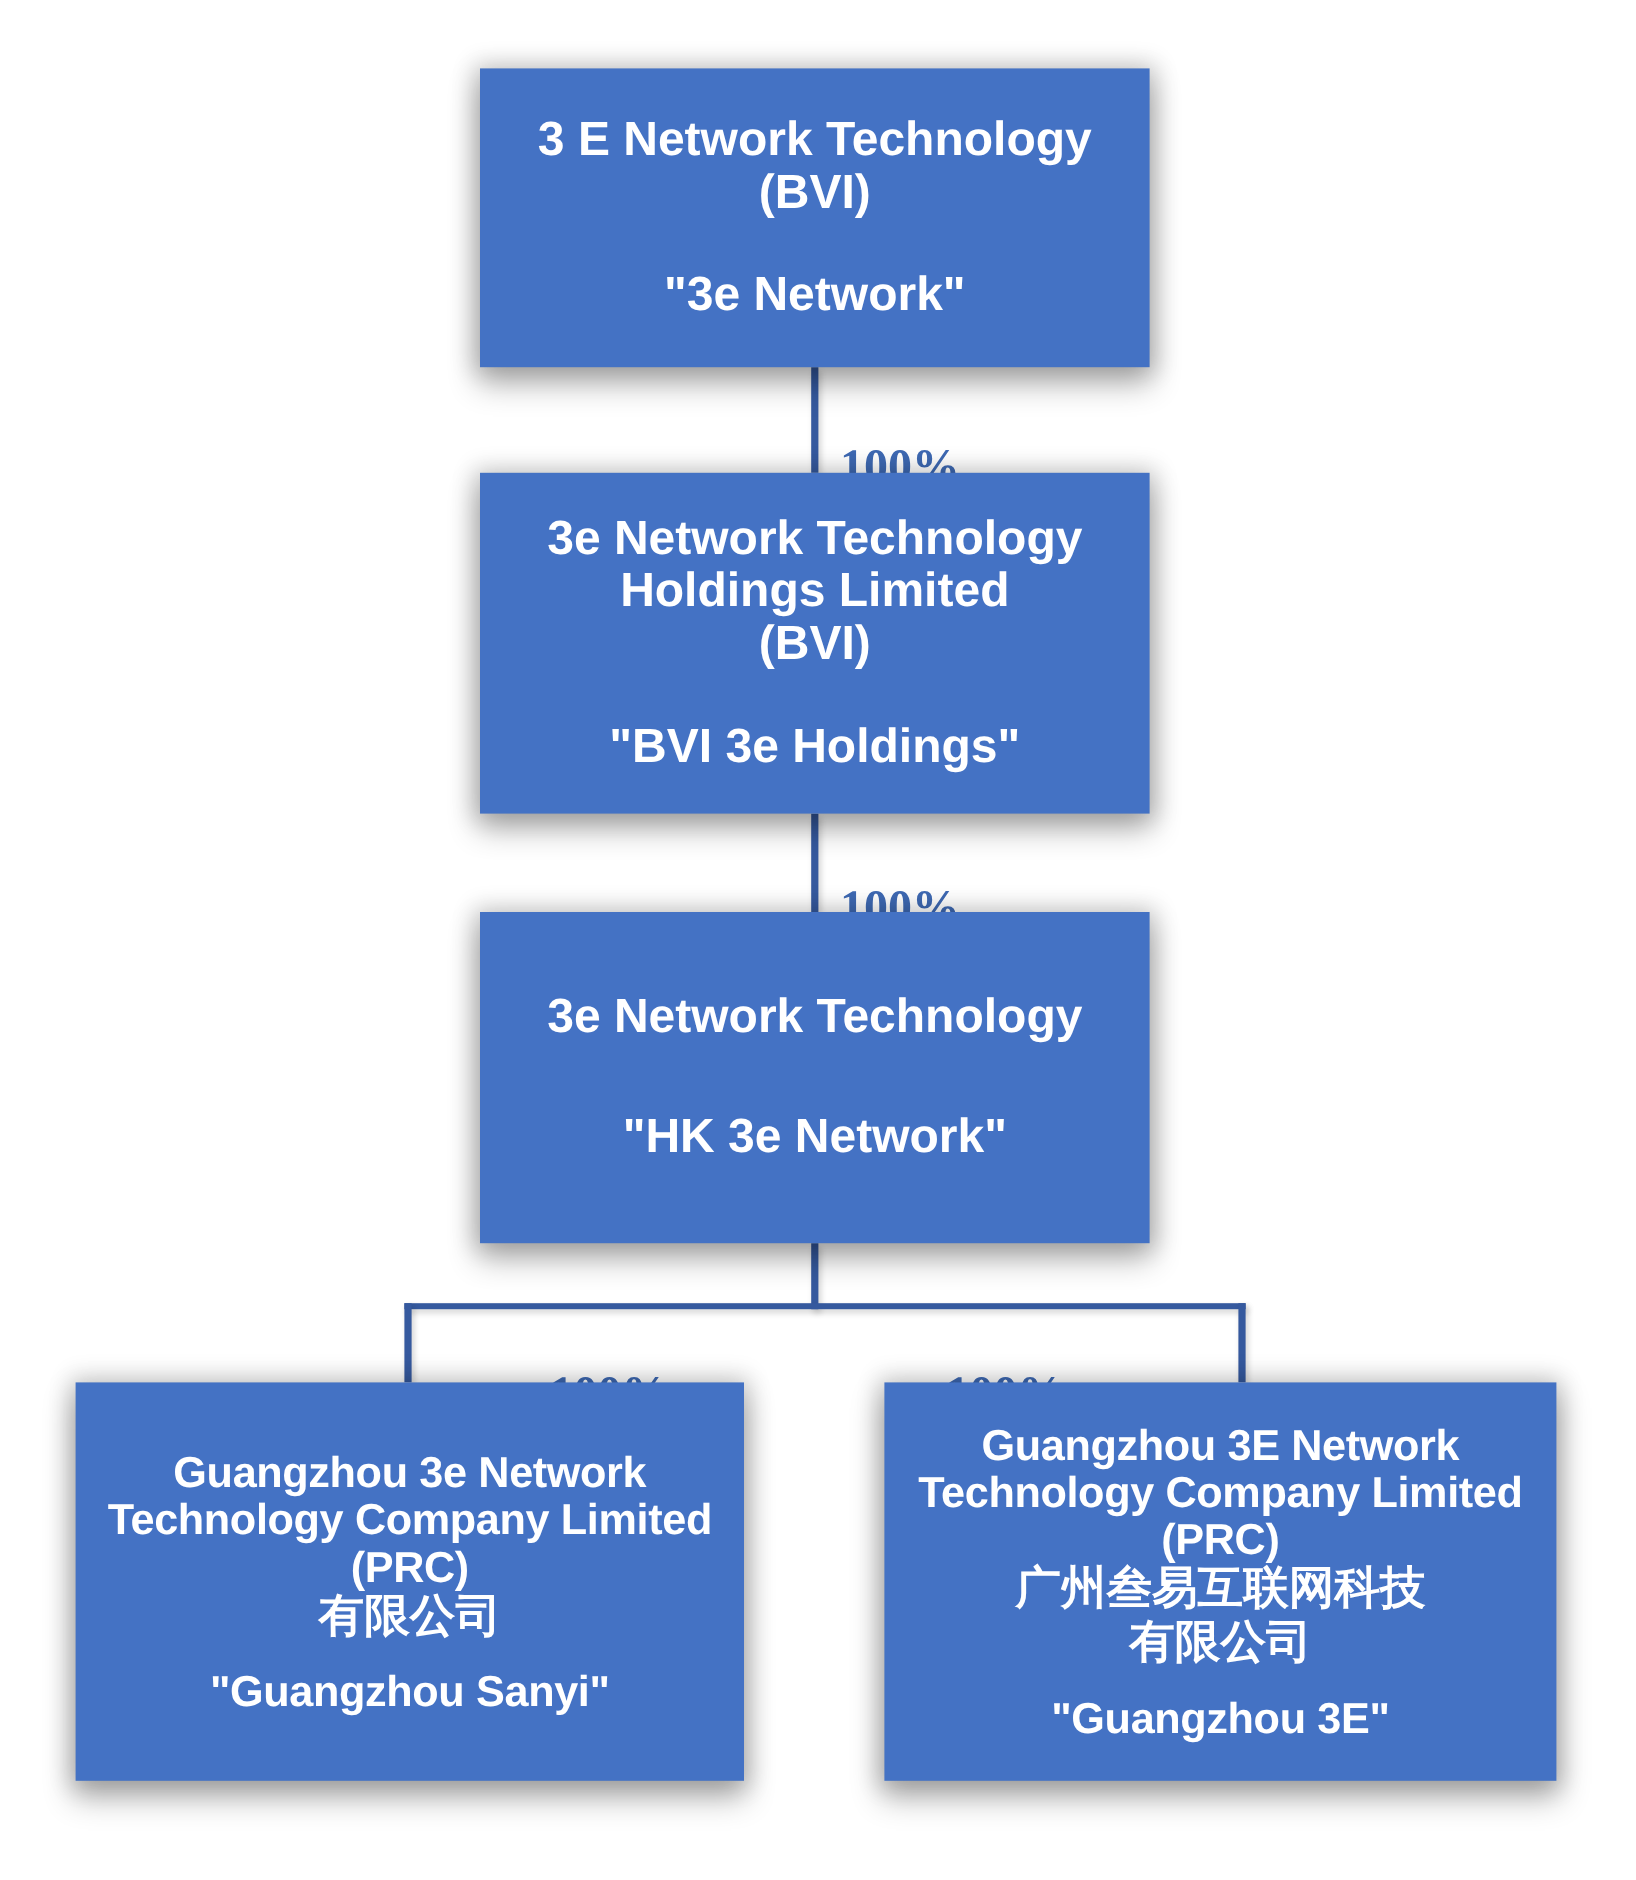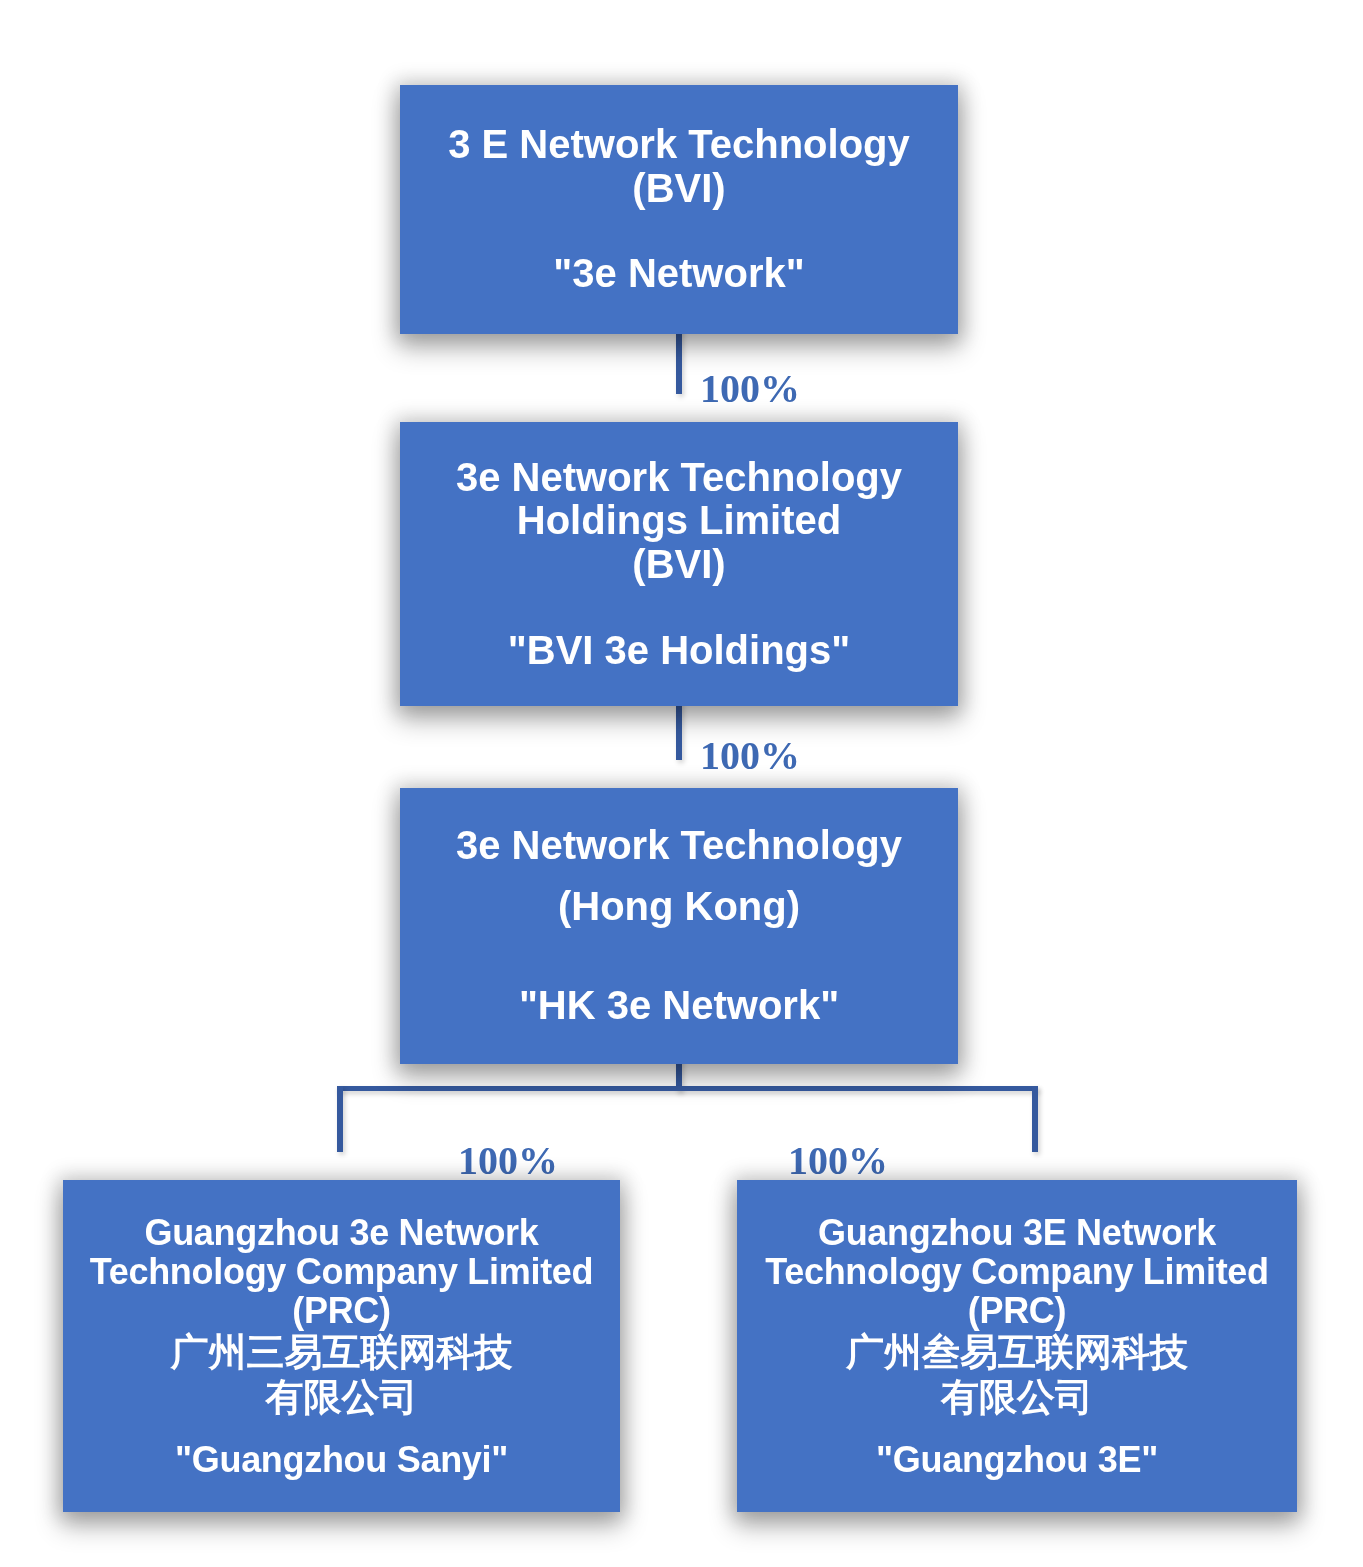--- a/index.html
+++ b/index.html
@@ -19,21 +19,20 @@
     position: absolute;
     background: #4472C4;
     color: #ffffff;
     display: flex;
     flex-direction: column;
     justify-content: center;
     align-items: center;
     text-align: center;
     font-weight: bold;
     box-shadow: 0 0 18px 5px rgba(0,0,0,0.16), 0 12px 24px 2px rgba(0,0,0,0.30);
-    margin-top: 28px;
   }
   .org-box .line {
     line-height: 1.09;
     white-space: nowrap;
   }
   .upper-box .line { font-size: 40px; }
   .lower-box .line { font-size: 36px; letter-spacing: -0.3px; }
   .lower-box .cjk  { font-size: 38px; letter-spacing: 0; line-height: 1.18; }
   .short-name { white-space: nowrap; }
   .spacer-40 { height: 42px; }
@@ -101,30 +100,28 @@
   <div class="org-box upper-box" id="box-holdings">
     <div class="line">3e Network Technology</div>
     <div class="line">Holdings Limited</div>
     <div class="line">(BVI)</div>
     <div class="spacer-40"></div>
     <div class="line short-name">"BVI 3e Holdings"</div>
   </div>
 
   <div class="org-box upper-box" id="box-hk">
     <div class="line">3e Network Technology</div>
-    <div class="line mt-hk">(Hong Kong)</div>
     <div class="spacer-56"></div>
     <div class="line short-name">"HK 3e Network"</div>
   </div>
 
   <div class="org-box lower-box" id="box-sanyi">
     <div class="line">Guangzhou 3e Network</div>
     <div class="line">Technology Company Limited</div>
     <div class="line">(PRC)</div>
-    <div class="line cjk">广州三易互联网科技</div>
     <div class="line cjk">有限公司</div>
     <div class="line short-name mt-quote">"Guangzhou Sanyi"</div>
   </div>
 
   <div class="org-box lower-box" id="box-g3e">
     <div class="line">Guangzhou 3E Network</div>
     <div class="line">Technology Company Limited</div>
     <div class="line">(PRC)</div>
     <div class="line cjk">广州叁易互联网科技</div>
     <div class="line cjk">有限公司</div>

